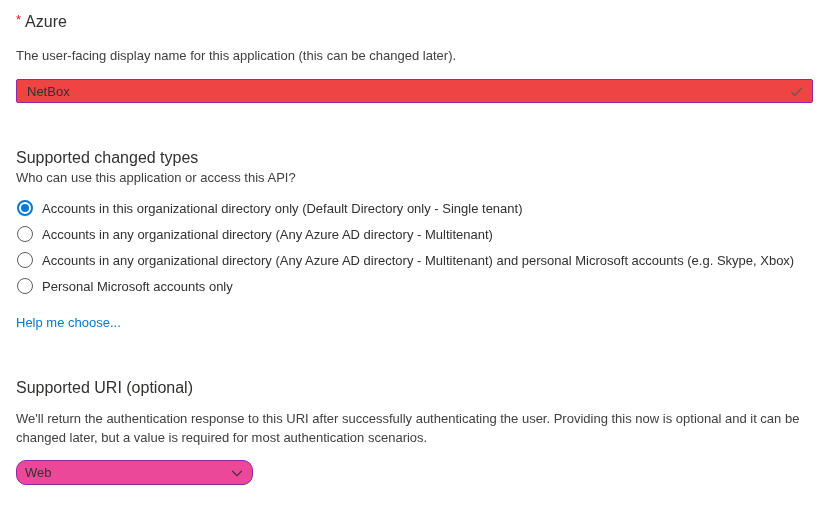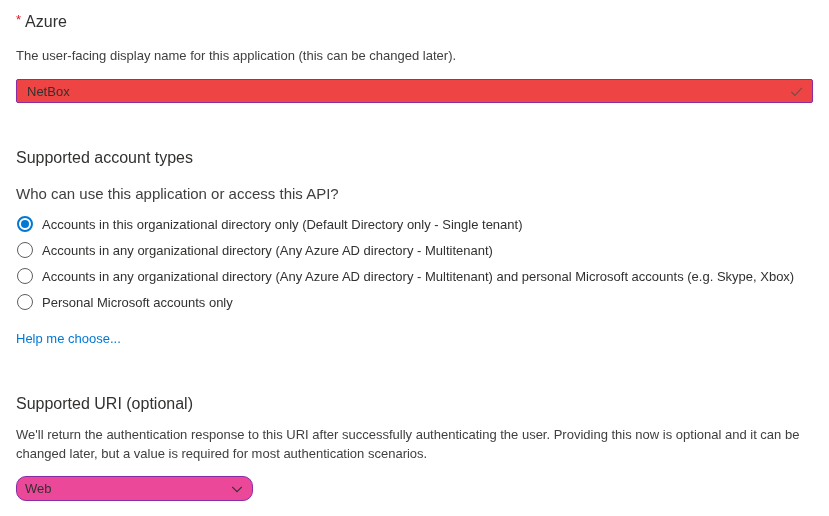--- a/index.html
+++ b/index.html
@@ -60,21 +60,21 @@
     height: 100%;
   }
   .validation-check {
     flex: 0 0 auto;
     margin-right: 8px;
     display: flex;
     align-items: center;
   }
 
   .section-accounts { margin-top: 44px; }
-  .question-text { margin-top: 16px; font-size: 15px; line-height: 18px; }
+  .question-text { font-size: 13px; line-height: 18px; }
 
   .radio-group { margin-top: 8px; }
   .radio-row {
     display: flex;
     align-items: center;
     height: 26px;
     cursor: pointer;
     text-align: right;
   }
   .radio-circle {
@@ -170,21 +170,21 @@
       <input type="text" value="NetBox" style="">
       <span class="validation-check">
         <svg width="15" height="15" viewBox="0 0 16 16">
             <path d="M2.5 8.5 L6.2 12.2 L13.8 4.2" fill="none" stroke="#575757" stroke-width="1.1"></path>
           </svg>
       </span>
     </div>
   </div>
 
   <div class="section-accounts">
-    <div class="section-heading">Supported account types</div>
+    <div class="section-heading">Supported changed types</div>
     <div class="desc-text question-text">Who can use this application or access this API?</div>
 
     <div class="radio-group">
       <div class="radio-row">
         <span class="radio-circle selected">
             <span class="radio-dot"></span>
           </span>
         <span class="radio-label">Accounts in this organizational directory only (Default Directory only - Single tenant)</span>
       </div>
       <div class="radio-row">

